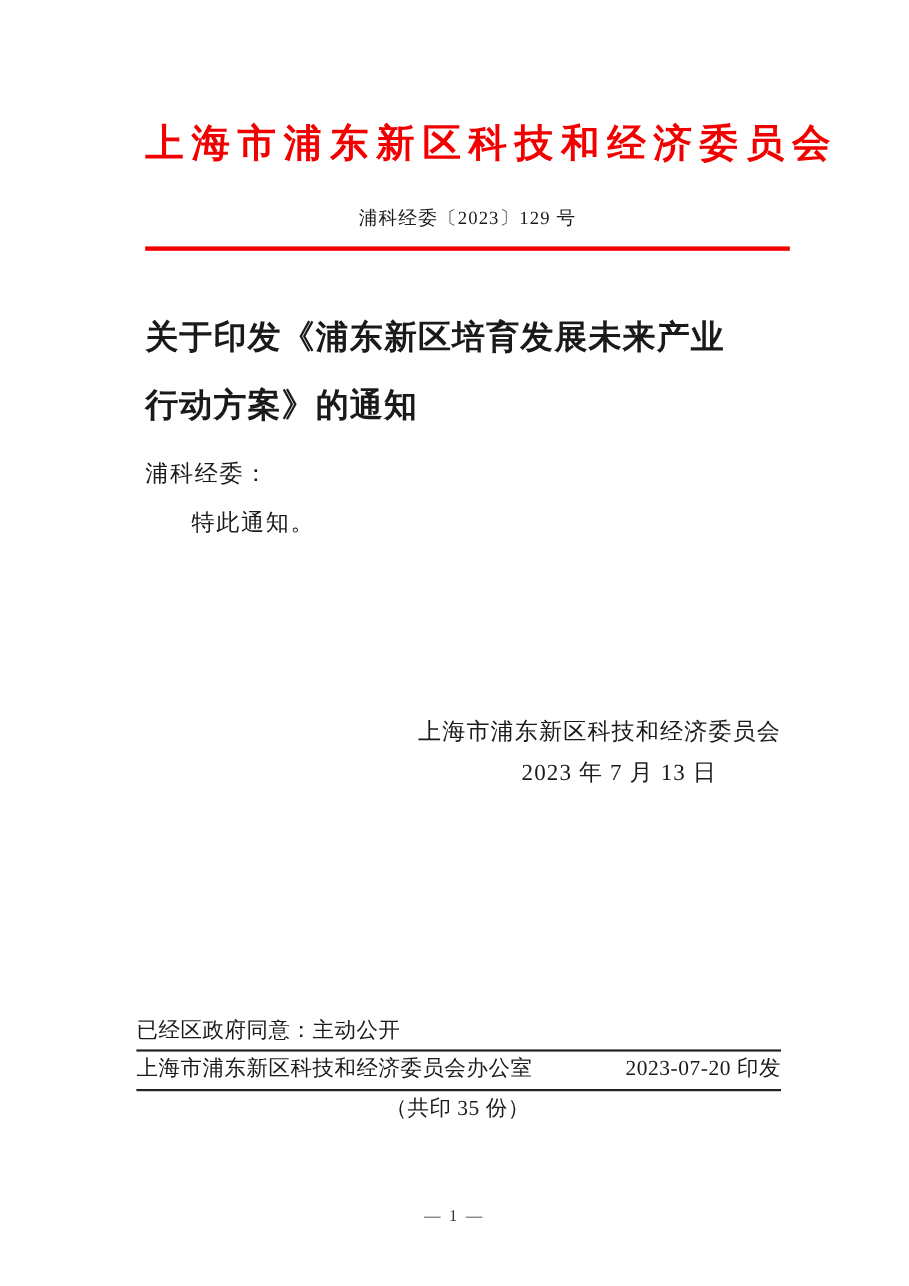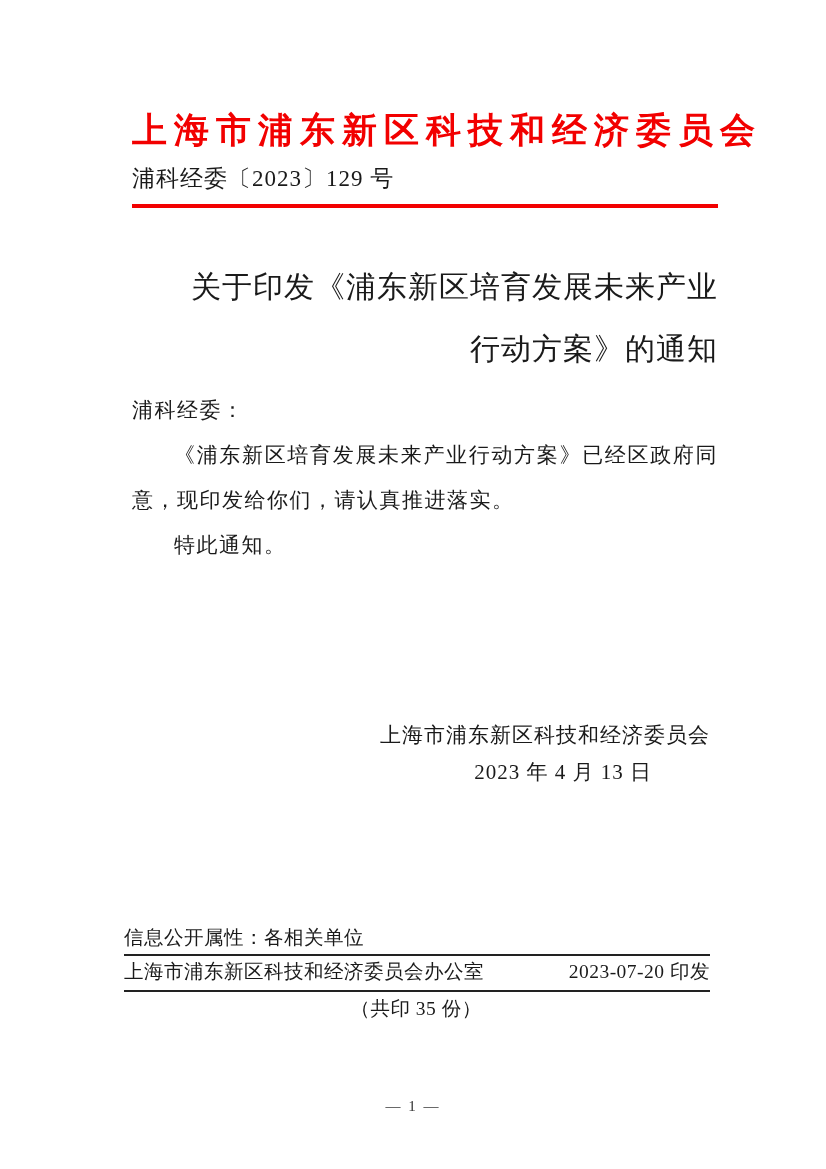--- a/index.html
+++ b/index.html
@@ -24,37 +24,37 @@
   .issuer-header {
     margin-top: 108px;
     text-align: center;
     font-size: 35px;
     font-weight: bold;
     letter-spacing: 7px;
     line-height: 46px;
     white-space: nowrap;
   }
   .doc-number {
-    margin-top: 12px;
-    text-align: left;
-    font-size: 23px;
+    margin-top: 32px;
+    text-align: center;
+    font-size: 17px;
     letter-spacing: 1px;
     line-height: 26px;
   }
   .red-rule {
     margin-top: 12px;
     height: 4px;
     border: none;
   }
   
   .doc-title {
     margin-top: 48px;
-    text-align: right;
+    text-align: left;
     font-size: 30px;
-    font-weight: normal;
+    font-weight: bold;
     line-height: 62px;
     letter-spacing: 1px;
   }
   
   .body-text {
     margin-top: 8px;
     font-size: 21px;
     line-height: 45px;
     letter-spacing: 1.5px;
     text-align: justify;
@@ -123,33 +123,32 @@
 
     <hr class="red-rule" style="background: rgb(242, 0, 0);">
 
     <div class="doc-title">
       <div>关于印发《浦东新区培育发展未来产业</div>
       <div>行动方案》的通知</div>
     </div>
 
     <div class="body-text">
       <p>浦科经委：</p>
-      <p class="indent">《浦东新区培育发展未来产业行动方案》已经区政府同意，现印发给你们，请认真推进落实。</p>
       <p class="indent">特此通知。</p>
     </div>
 
     <div class="sign-block">
       <div class="sign-name">上海市浦东新区科技和经济委员会</div>
-      <div class="sign-date">2023 年 4 月 13 日</div>
+      <div class="sign-date">2023 年 7 月 13 日</div>
     </div>
 
   </div>
 
   <div class="footer-block">
-    <div class="footer-row1">信息公开属性：各相关单位</div>
+    <div class="footer-row1">已经区政府同意：主动公开</div>
     <div class="footer-row2">
       <span>上海市浦东新区科技和经济委员会办公室</span>
       <span>2023-07-20 印发</span>
     </div>
     <div class="footer-row3">（共印 35 份）</div>
   </div>
 
   <div class="page-number">— 1 —</div>
 </div>
 

